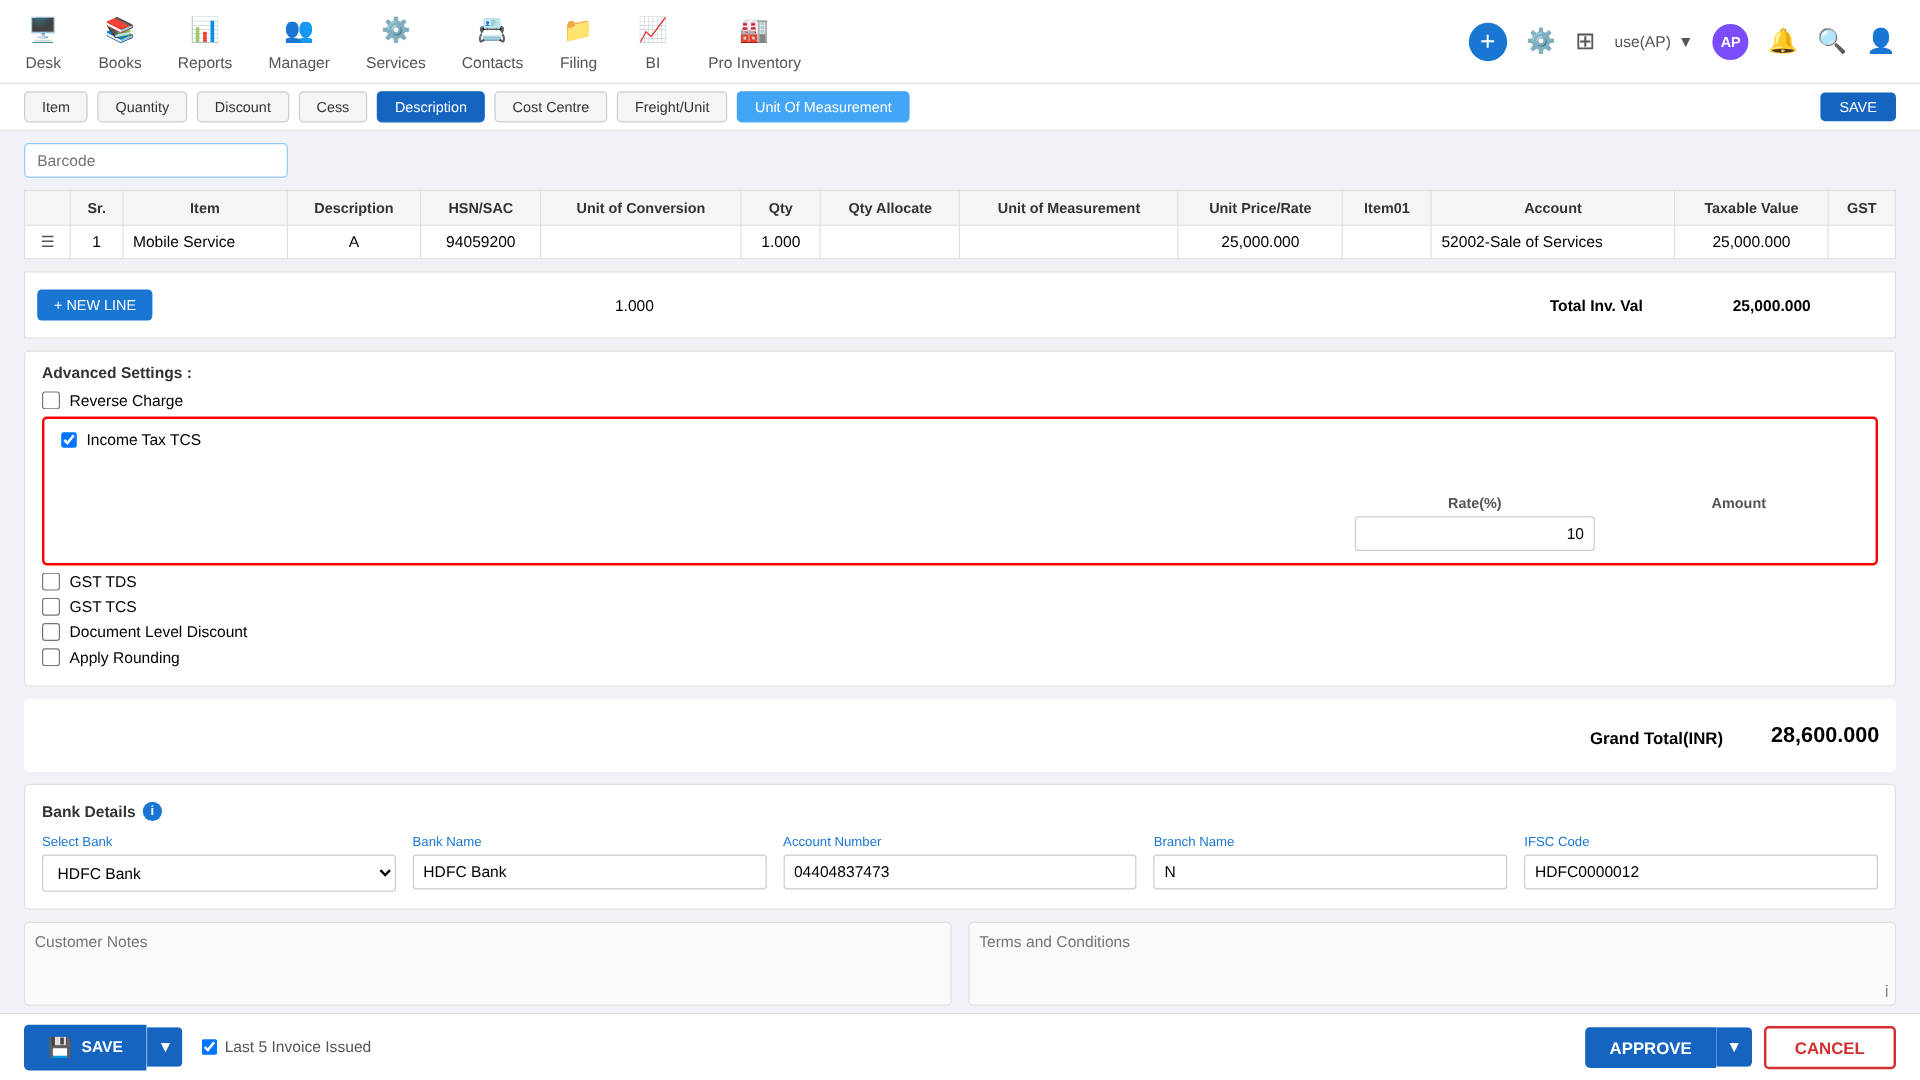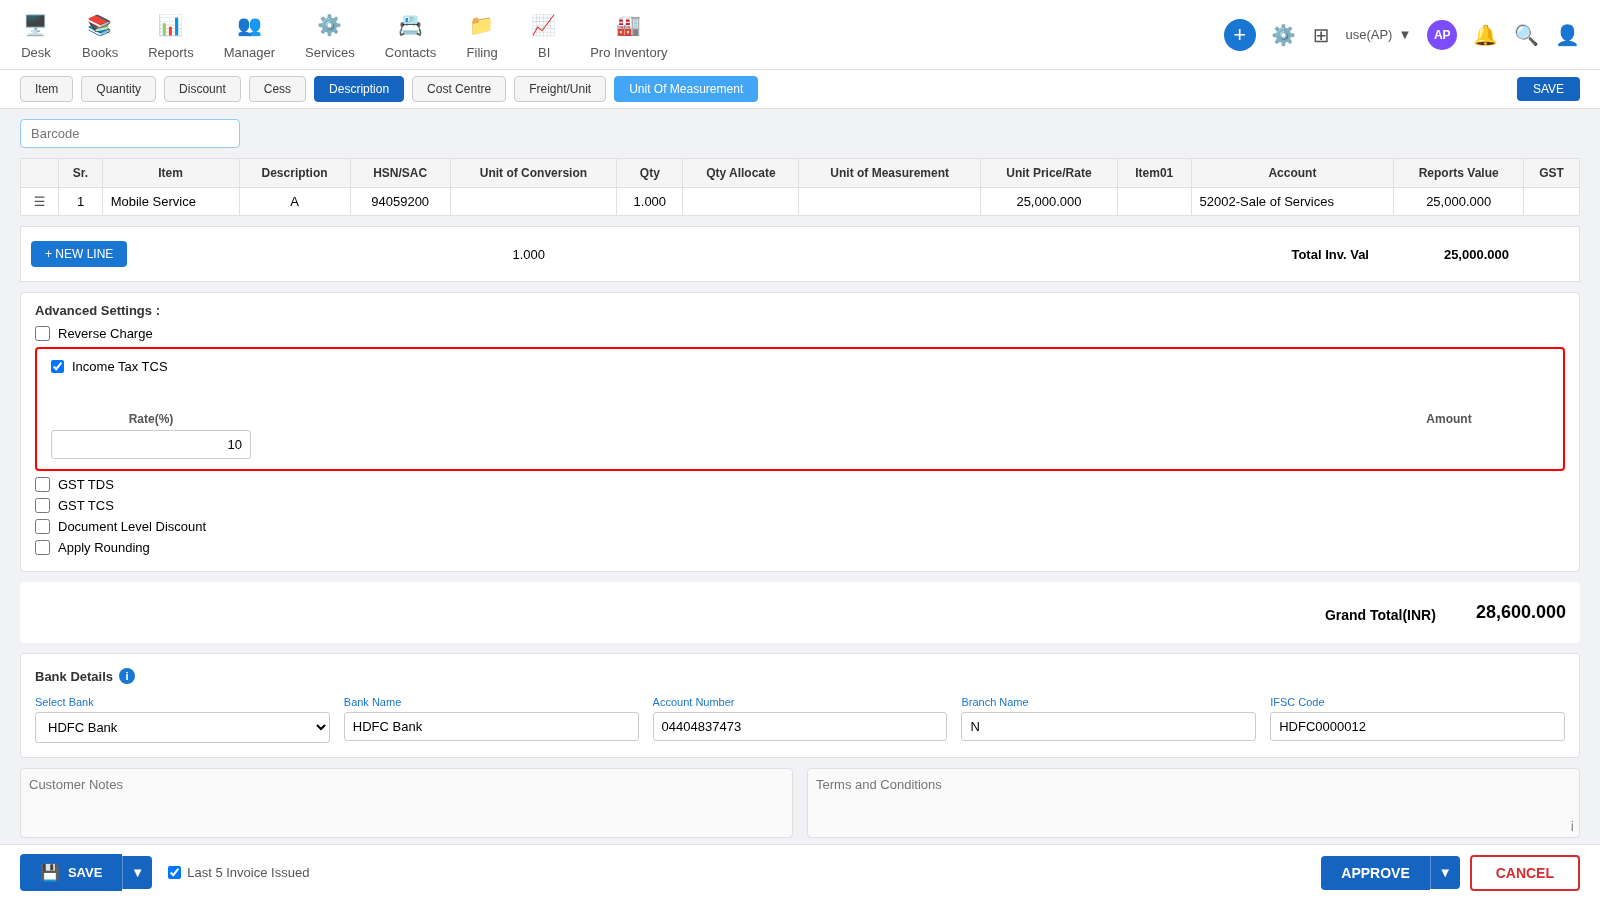--- a/index.html
+++ b/index.html
@@ -509,21 +509,21 @@
         <th>Item</th>
         <th>Description</th>
         <th>HSN/SAC</th>
         <th>Unit of Conversion</th>
         <th>Qty</th>
         <th>Qty Allocate</th>
         <th>Unit of Measurement</th>
         <th>Unit Price/Rate</th>
         <th>Item01</th>
         <th>Account</th>
-        <th>Reports Value</th>
+        <th>Taxable Value</th>
         <th>GST</th>
       </tr>
     </thead>
     <tbody>
       <tr>
         <td class="hamburger-cell">☰</td>
         <td>1</td>
         <td class="left">Mobile Service</td>
         <td>A</td>
         <td>94059200</td>
@@ -557,21 +557,21 @@
     <div class="checkbox-row">
       <input type="checkbox" style="">
       <label>Reverse Charge</label>
     </div>
 
     <div class="tcs-box">
       <div class="tcs-header">
         <input type="checkbox" checked="" style="">
         <label>Income Tax TCS</label>
       </div>
-      <div style="display:flex; justify-content:space-between; gap:20px;margin-top:38px;">
+      <div style="display:flex; justify-content:flex-end; gap:20px;margin-top:38px;">
         <div class="tcs-field-group">
           <label>Rate(%)</label>
           <input type="text" style="text-align: right; width: 200px; padding: 6px 8px; border: 1px solid rgb(204, 204, 204); border-radius: 3px;" value="10">
         </div>
         <div class="tcs-field-group">
           <label>Amount</label>
         </div>
       </div>
     </div>
 

